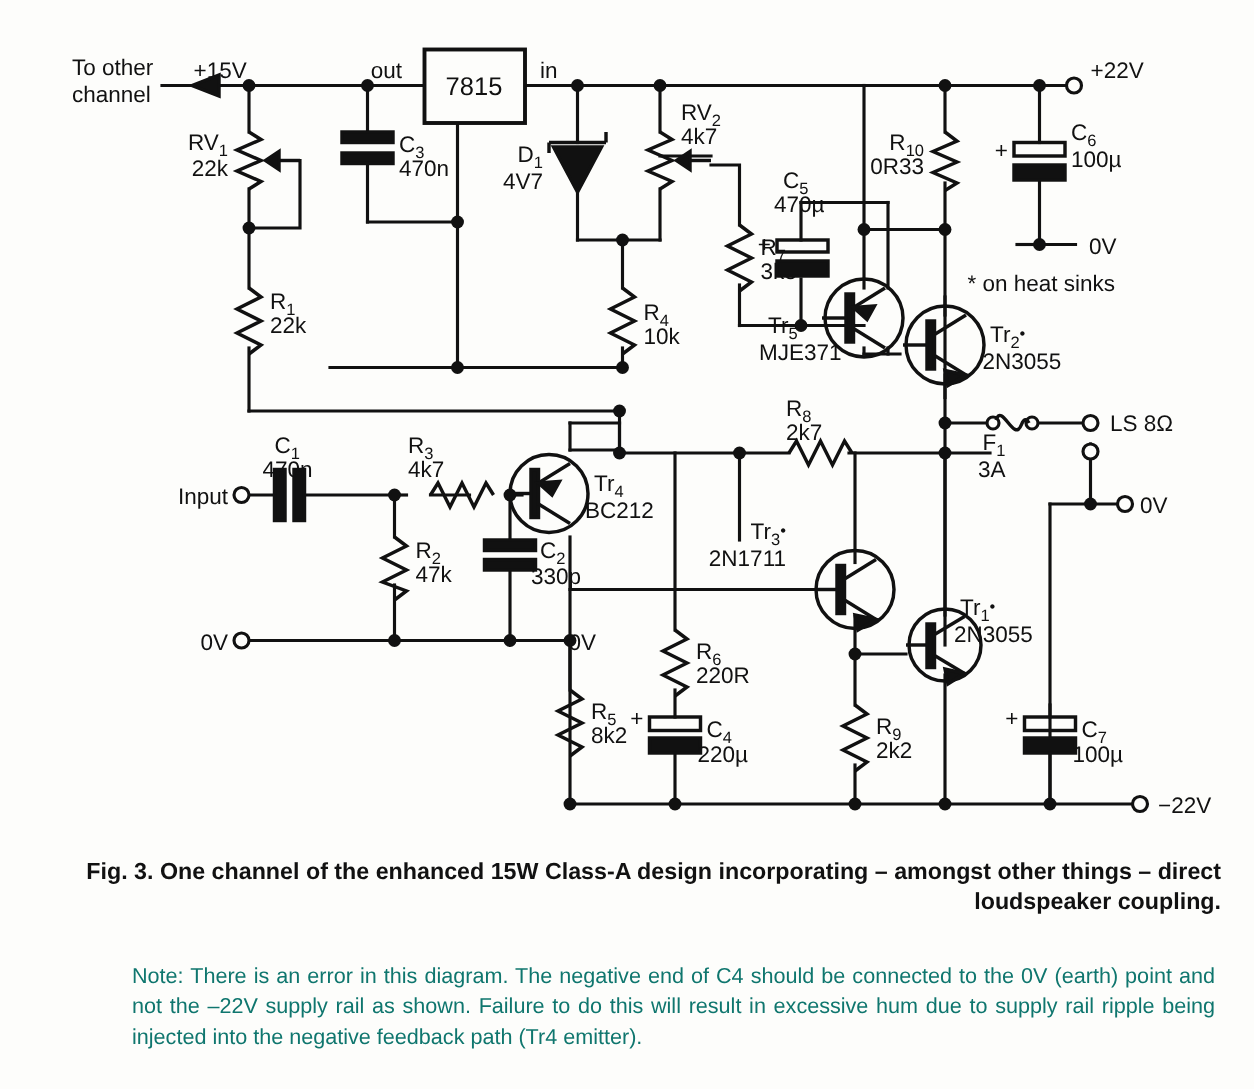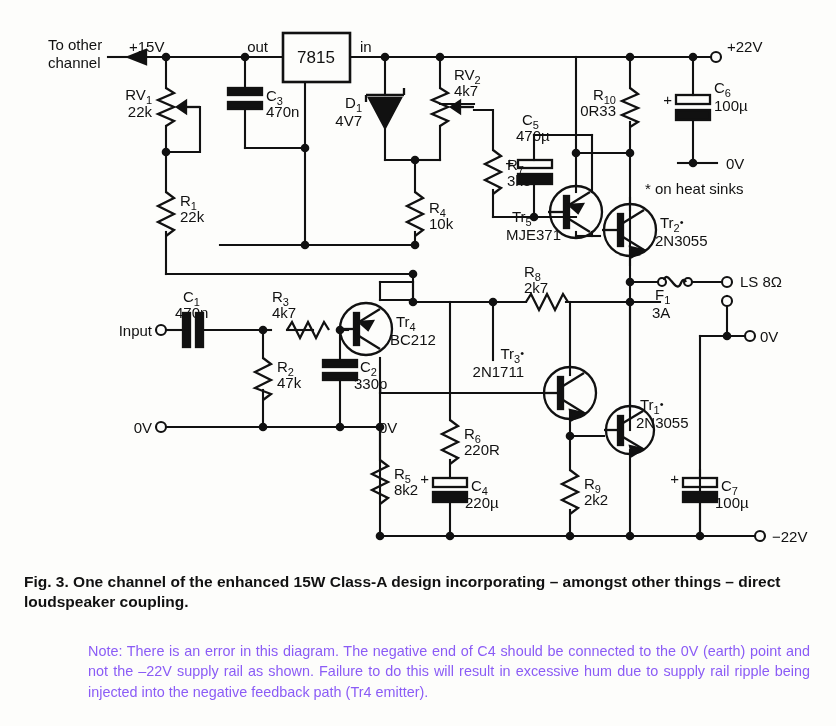--- a/index.html
+++ b/index.html
@@ -17,27 +17,27 @@
   .comp{stroke:#111;stroke-width:2.3;fill:none;stroke-linejoin:miter;}
   .comp-fill{stroke:#111;stroke-width:2.3;fill:#111;}
   .box{stroke:#111;stroke-width:2.6;fill:#fdfdfb;}
   .dot{fill:#111;}
   .term{fill:#fdfdfb;stroke:#111;stroke-width:2.1;}
   .lbl{font-family:"Liberation Sans", sans-serif;font-size:15px;fill:#111;}
   .sub{font-size:11px;}
   .lbl-ic{font-family:"Liberation Sans", sans-serif;font-size:17px;fill:#111;}
   .caption{
     position:absolute;left:24px;top:572px;width:790px;
-    text-align:left;font-weight:bold;font-size:15.5px;line-height:1.32;
+    text-align:right;font-weight:bold;font-size:15.5px;line-height:1.32;
     font-family:"Liberation Sans", sans-serif;color:#111;
   }
   .note{
     position:absolute;left:88px;top:641px;width:722px;
     text-align:justify;font-size:14.4px;line-height:1.42;
-    font-family:"Liberation Sans", sans-serif;color:#8b5cf6;
+    font-family:"Liberation Sans", sans-serif;color:#0f766e;
   }
 </style>
 </head>
 <body>
 
 <div id="page">
 
   <div id="schematic">
   <svg width="836" height="560" viewBox="0 0 836 560" xmlns="http://www.w3.org/2000/svg">
 

